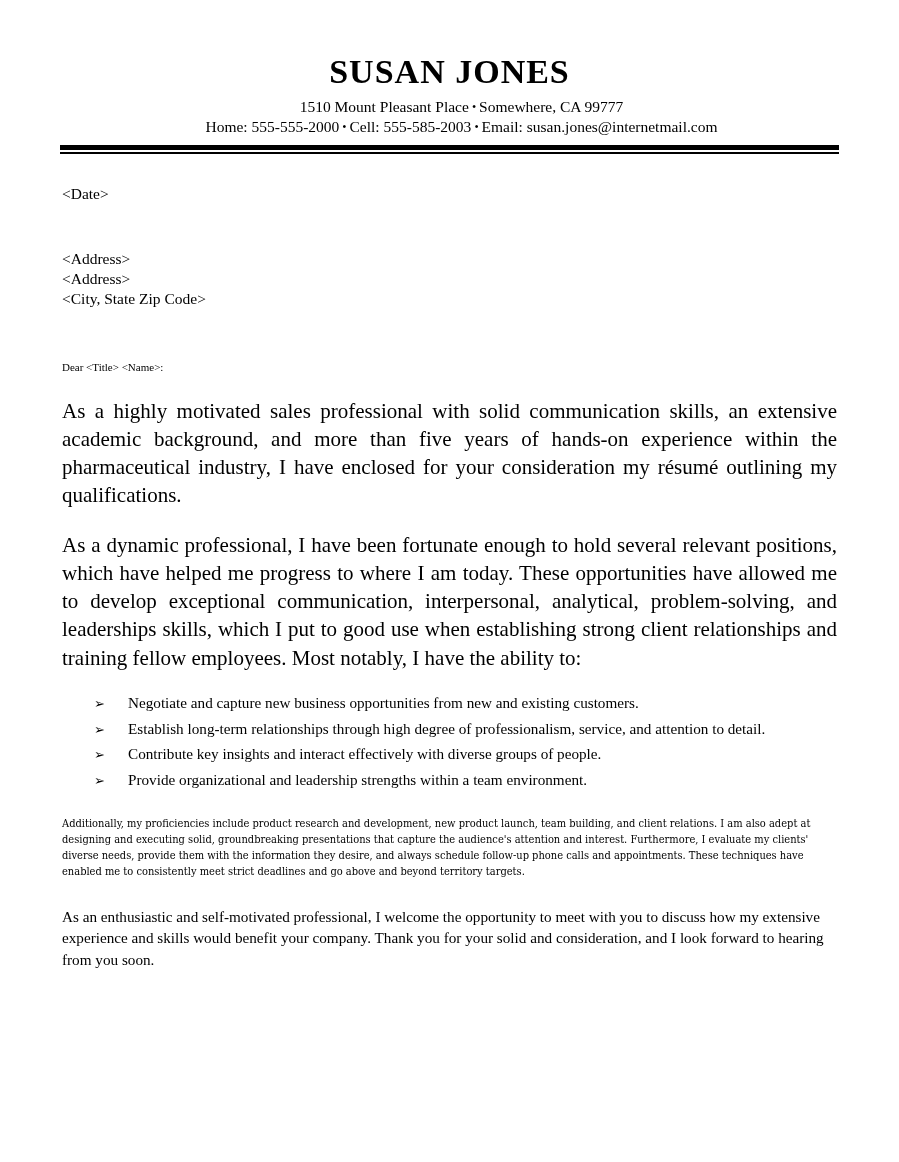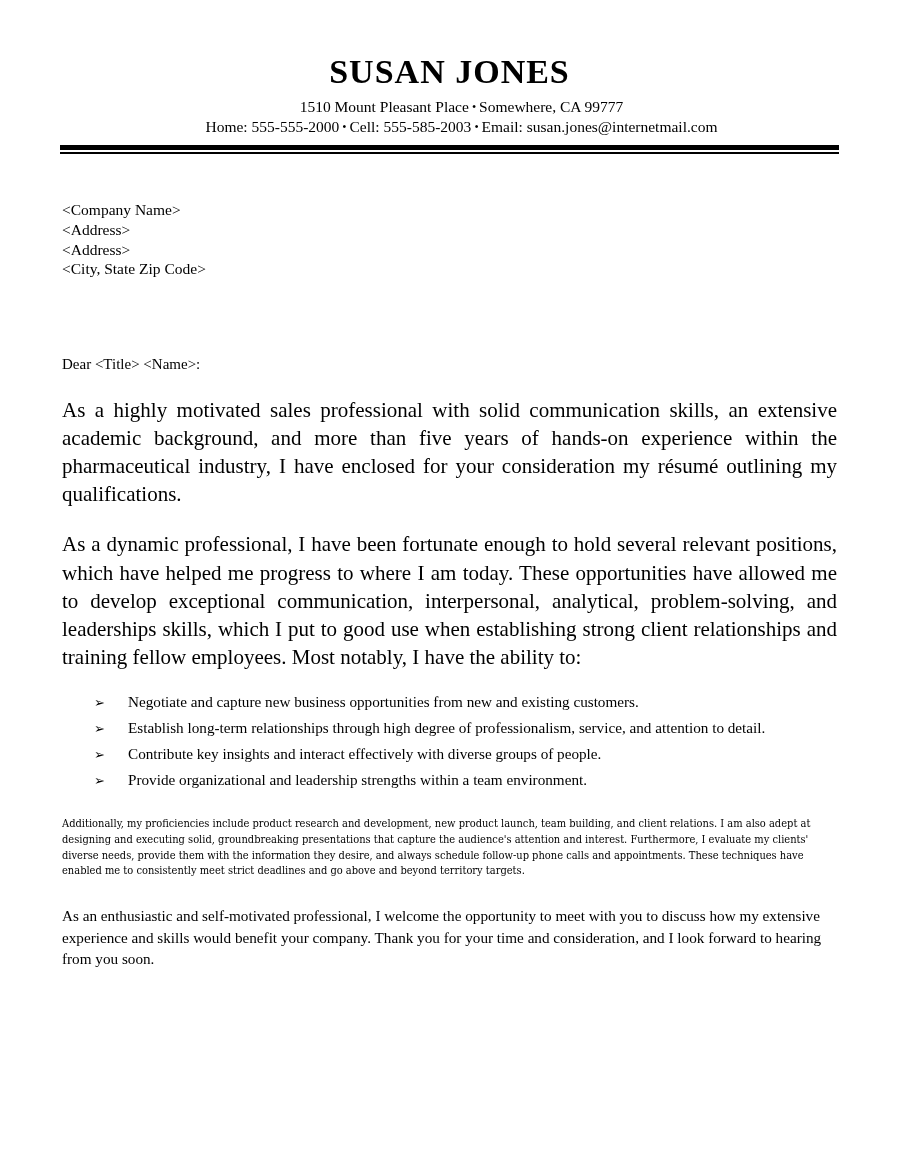--- a/index.html
+++ b/index.html
@@ -82,22 +82,22 @@
   }
 
   .block-recipient {
     margin-top: 46px;
     font-size: 15.5px;
     line-height: 1.28;
   }
   .block-recipient div { white-space: nowrap; }
 
   .salutation {
-    margin-top: 76px;
-    font-size: 15px;
+    margin-top: 52px;
+    font-size: 11px;
     line-height: 1.25;
   }
 
   .para {
     margin-top: 22px;
     font-size: 21px;
     line-height: 1.34;
     text-align: justify;
   }
 
@@ -181,23 +181,23 @@
   </header>
 
   <div class="rule-wrap">
     <div class="rule-thick"></div>
     <div class="rule-gap"></div>
     <div class="rule-thin"></div>
   </div>
 
   <main class="letter-body">
 
+    <div class="block-date">&lt;Date&gt;</div>
 
     <div class="block-recipient">
-      <div>&lt;Company Name&gt;</div>
       <div>&lt;Address&gt;</div>
       <div>&lt;Address&gt;</div>
       <div>&lt;City, State Zip Code&gt;</div>
     </div>
 
     <div class="salutation">Dear &lt;Title&gt; &lt;Name&gt;:</div>
 
     <p class="para">As a highly motivated sales professional with solid communication skills, an extensive academic background, and more than five years of hands-on experience within the pharmaceutical industry, I have enclosed for your consideration my résumé outlining my qualifications.</p>
 
     <p class="para">As a dynamic professional, I have been fortunate enough to hold several relevant positions, which have helped me progress to where I am today. These opportunities have allowed me to develop exceptional communication, interpersonal, analytical, problem-solving, and leaderships skills, which I put to good use when establishing strong client relationships and training fellow employees. Most notably, I have the ability to:</p>
@@ -216,21 +216,21 @@
         <span class="bullet-text">Contribute key insights and interact effectively with diverse groups of people.</span>
       </li>
       <li class="bullet-row">
         <span class="bullet-mark">➢</span>
         <span class="bullet-text">Provide organizational and leadership strengths within a team environment.</span>
       </li>
     </ul>
 
     <p class="para-alt">Additionally, my proficiencies include product research and development, new product launch, team building, and client relations. I am also adept at designing and executing solid, groundbreaking presentations that capture the audience's attention and interest. Furthermore, I evaluate my clients' diverse needs, provide them with the information they desire, and always schedule follow-up phone calls and appointments. These techniques have enabled me to consistently meet strict deadlines and go above and beyond territory targets.</p>
 
-    <p class="para-close">As an enthusiastic and self-motivated professional, I welcome the opportunity to meet with you to discuss how my extensive experience and skills would benefit your company. Thank you for your time and consideration, and I look forward to hearing from you soon.</p>
+    <p class="para-close">As an enthusiastic and self-motivated professional, I welcome the opportunity to meet with you to discuss how my extensive experience and skills would benefit your company. Thank you for your solid and consideration, and I look forward to hearing from you soon.</p>
 
     <div class="signoff">Pleasant,</div>
 
     <div class="signature-name">Susan Jones</div>
 
     <div class="enclosure">Somewhere</div>
 
   </main>
 </div>
 

